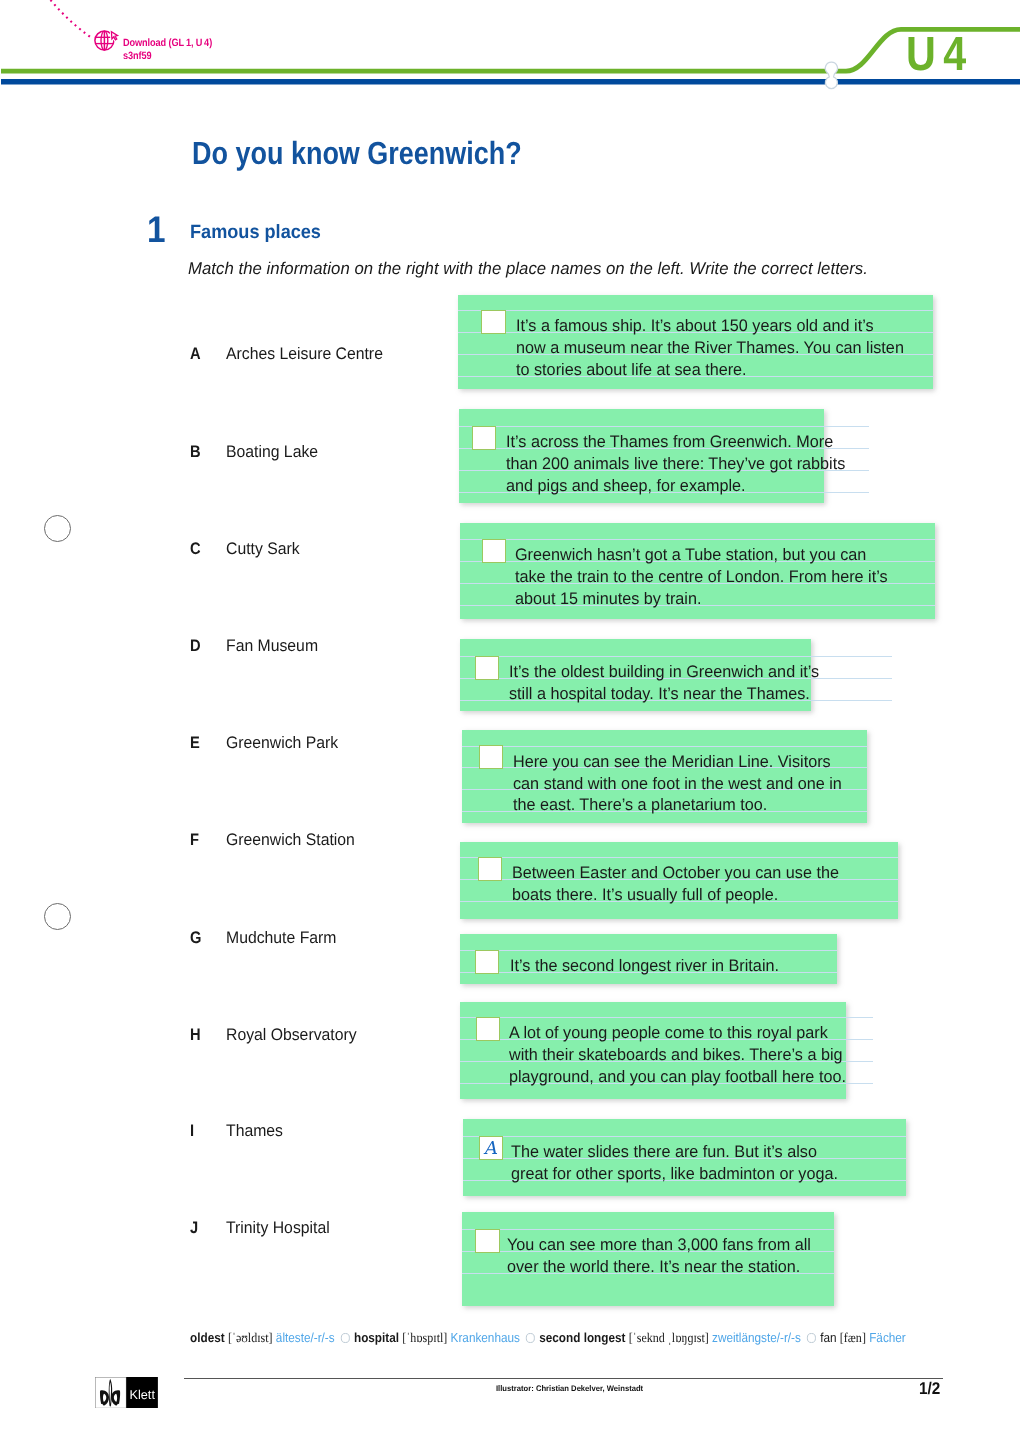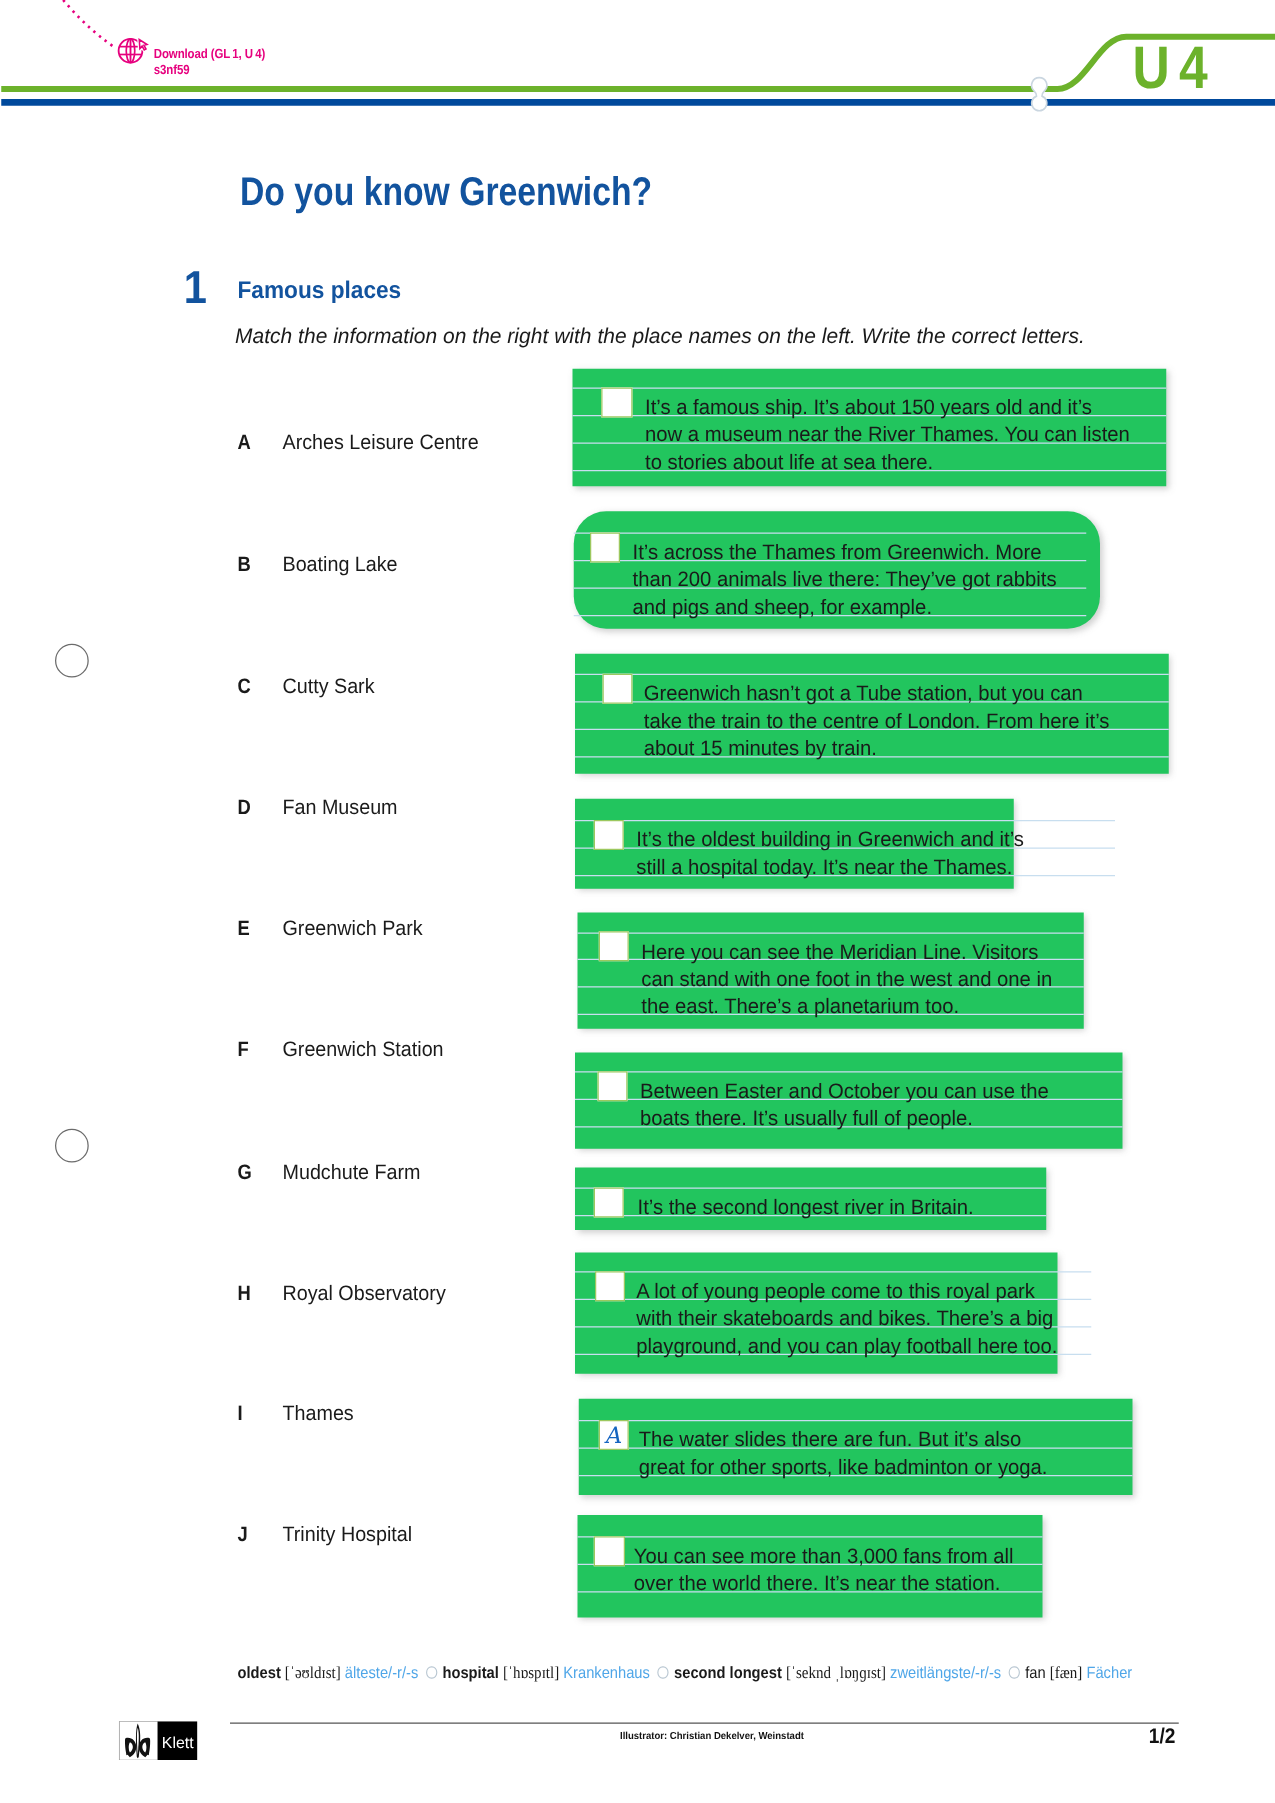--- a/index.html
+++ b/index.html
@@ -29,21 +29,21 @@
   .ex-instr{position:absolute;left:188px;top:259px;color:#1a1a1a;font-style:italic;font-size:17px;letter-spacing:0.02px;
             white-space:nowrap;transform:scaleX(0.987);transform-origin:0 0;}
 
   
   .pl-letter{position:absolute;font-weight:bold;font-size:16.7px;line-height:17px;color:#1a1a1a;left:190px;
              transform:scaleX(0.88);transform-origin:0 0;}
   .pl-name{position:absolute;font-size:16.7px;line-height:17px;color:#1a1a1a;left:226px;white-space:nowrap;
            transform:scaleX(0.945);transform-origin:0 0;}
 
   
-  .card{position:absolute;background:#22c55e;box-shadow:2px 2px 5px rgba(120,120,120,0.34);}
+  .card{position:absolute;background:#86efac;box-shadow:2px 2px 5px rgba(120,120,120,0.34);}
   .card .rule{position:absolute;left:0;height:1.15px;background:#C8DEEF;}
   .cbox{position:absolute;width:24.2px;height:24.2px;background:#fff;border:1.6px solid #9CC85F;box-sizing:border-box;}
   .cbox span{display:block;text-align:center;color:#1565C0;font-family:"DejaVu Serif",serif;
              font-style:italic;font-size:18px;line-height:23px;font-weight:400;}
   .ctext{position:absolute;font-size:16.7px;color:#1a1a1a;line-height:21.85px;white-space:nowrap;
          transform:scaleX(0.971);transform-origin:0 0;}
 
   
   .mcircle{position:absolute;width:25px;height:25px;border:1.3px solid #6b6b6b;border-radius:50%;}
 
@@ -139,21 +139,21 @@
         <div class="rule" style="top: 80.75px; width: 475px;"></div>
         <div class="cbox" style="left: 23.3px; top: 15px;">
           <span></span>
         </div>
         <div class="ctext" style="left: 57.4px; top: 20.5px;">
           <div>It’s a famous ship. It’s about 150 years old and it’s</div>
           <div>now a museum near the River Thames. You can listen</div>
           <div>to stories about life at sea there.</div>
         </div>
       </div>
-      <div class="card" style="left: 458.8px; top: 408.7px; width: 421px; height: 94.5px; border-radius: 26px;">
+      <div class="card" style="left: 458.8px; top: 408.7px; width: 365px; height: 94.5px;">
         <div class="rule" style="top: 17.4px; width: 410.5px;"></div>
         <div class="rule" style="top: 39.25px; width: 410.5px;"></div>
         <div class="rule" style="top: 61.1px; width: 410.5px;"></div>
         <div class="rule" style="top: 82.95px; width: 410.5px;"></div>
         <div class="cbox" style="left: 13.4px; top: 17.2px;">
           <span></span>
         </div>
         <div class="ctext" style="left: 46.8px; top: 22.7px;">
           <div>It’s across the Thames from Greenwich. More</div>
           <div>than 200 animals live there: They’ve got rabbits</div>
@@ -241,21 +241,21 @@
         <div class="rule" style="top: 39.15px; width: 443.6px;"></div>
         <div class="rule" style="top: 61px; width: 443.6px;"></div>
         <div class="cbox" style="left: 16.7px; top: 17.1px;">
           <span>A</span>
         </div>
         <div class="ctext" style="left: 48.5px; top: 22.6px;">
           <div>The water slides there are fun. But it’s also</div>
           <div>great for other sports, like badminton or yoga.</div>
         </div>
       </div>
-      <div class="card" style="left: 462px; top: 1211.9px; width: 372.4px; height: 82px;">
+      <div class="card" style="left: 462px; top: 1211.9px; width: 372.4px; height: 94px;">
         <div class="rule" style="top: 17.3px; width: 372.4px;"></div>
         <div class="rule" style="top: 39.15px; width: 372.4px;"></div>
         <div class="rule" style="top: 61px; width: 372.4px;"></div>
         <div class="cbox" style="left: 13.4px; top: 17.1px;">
           <span></span>
         </div>
         <div class="ctext" style="left: 45.3px; top: 22.6px;">
           <div>You can see more than 3,000 fans from all</div>
           <div>over the world there. It’s near the station.</div>
         </div>

